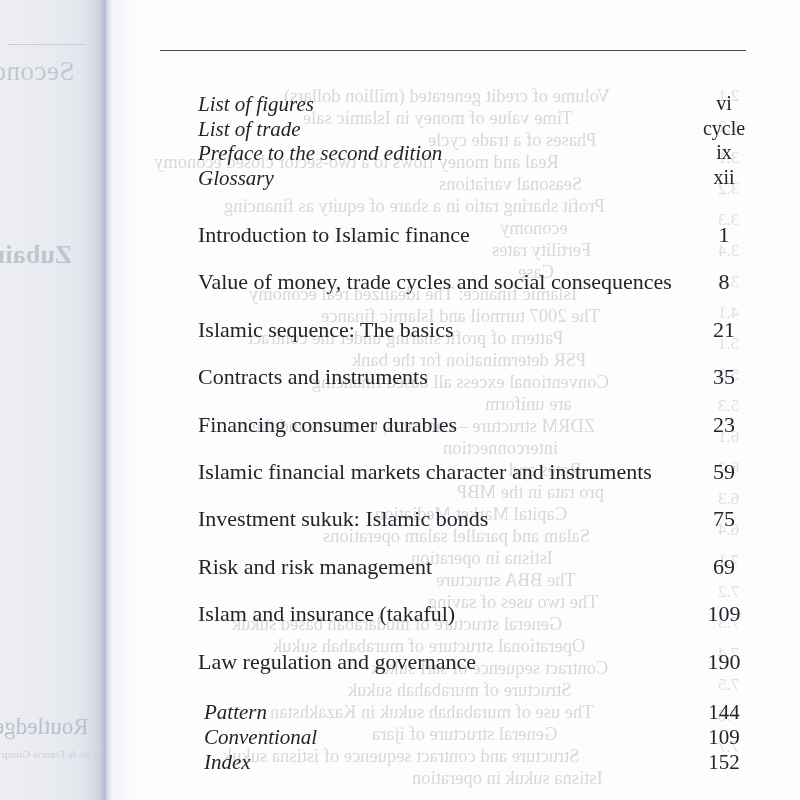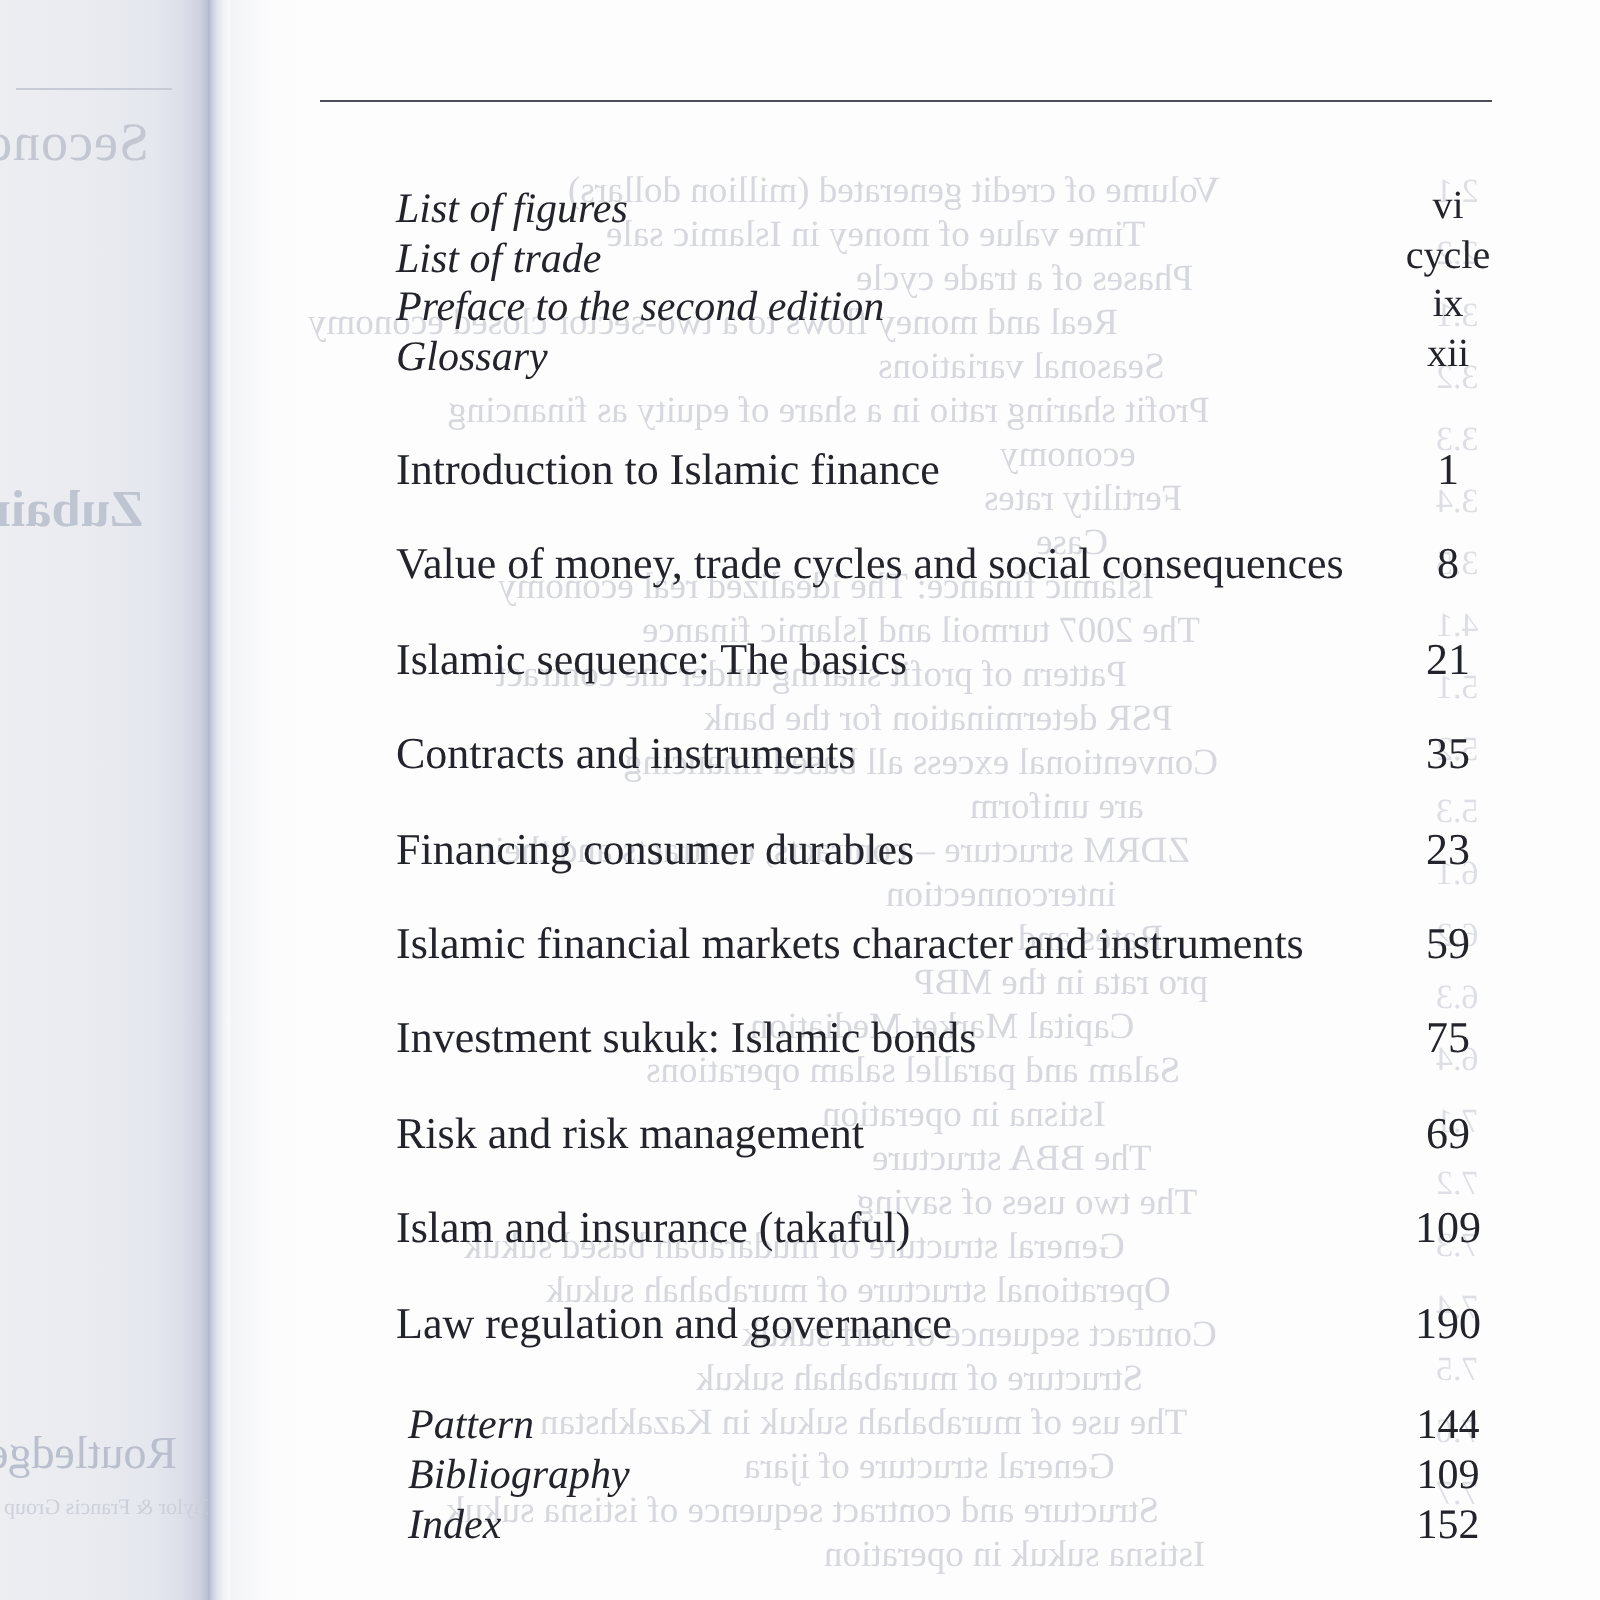--- a/index.html
+++ b/index.html
@@ -305,21 +305,21 @@
       </div>
       <div class="entry chapter" style="top: 648.6px;">
         <span class="title">Law regulation and governance</span>
         <span class="page">190</span>
       </div>
       <div class="entry back" style="top: 700px;">
         <span class="title">Pattern</span>
         <span class="page">144</span>
       </div>
       <div class="entry back" style="top: 725px;">
-        <span class="title">Bibliography</span>
+        <span class="title">Conventional</span>
         <span class="page">109</span>
       </div>
       <div class="entry back" style="top: 750px;">
         <span class="title">Index</span>
         <span class="page">152</span>
       </div>
     </div>
 
 </div>
 

